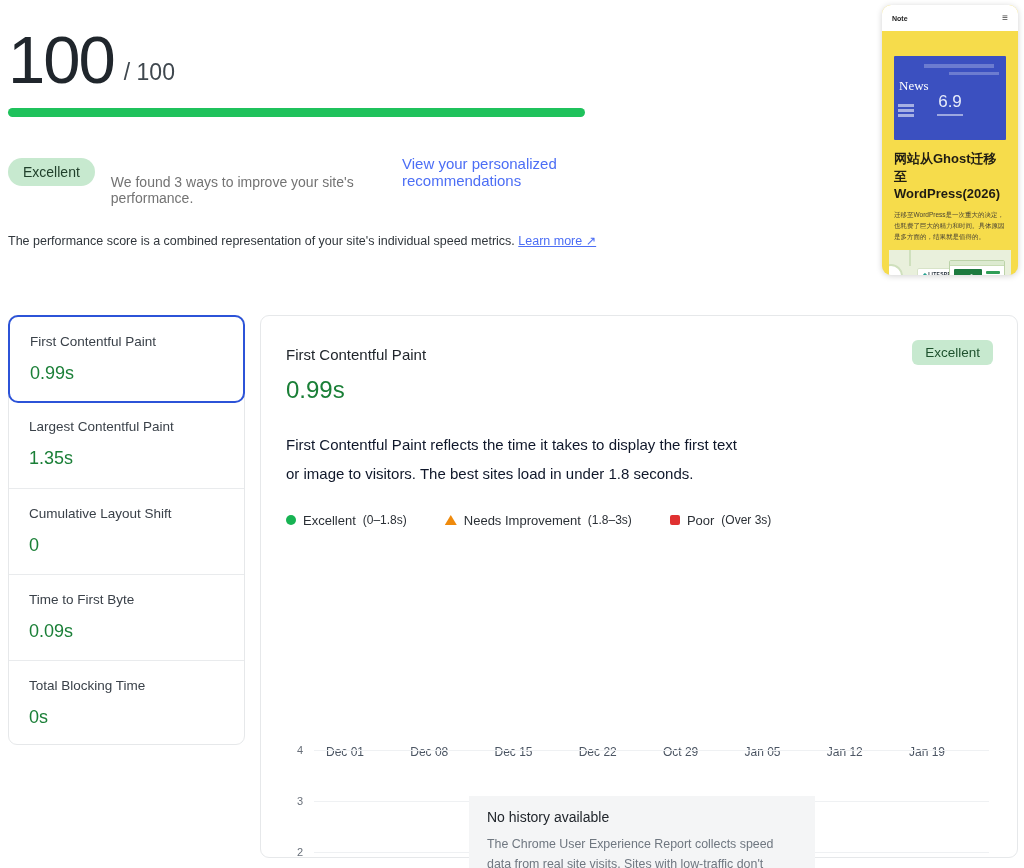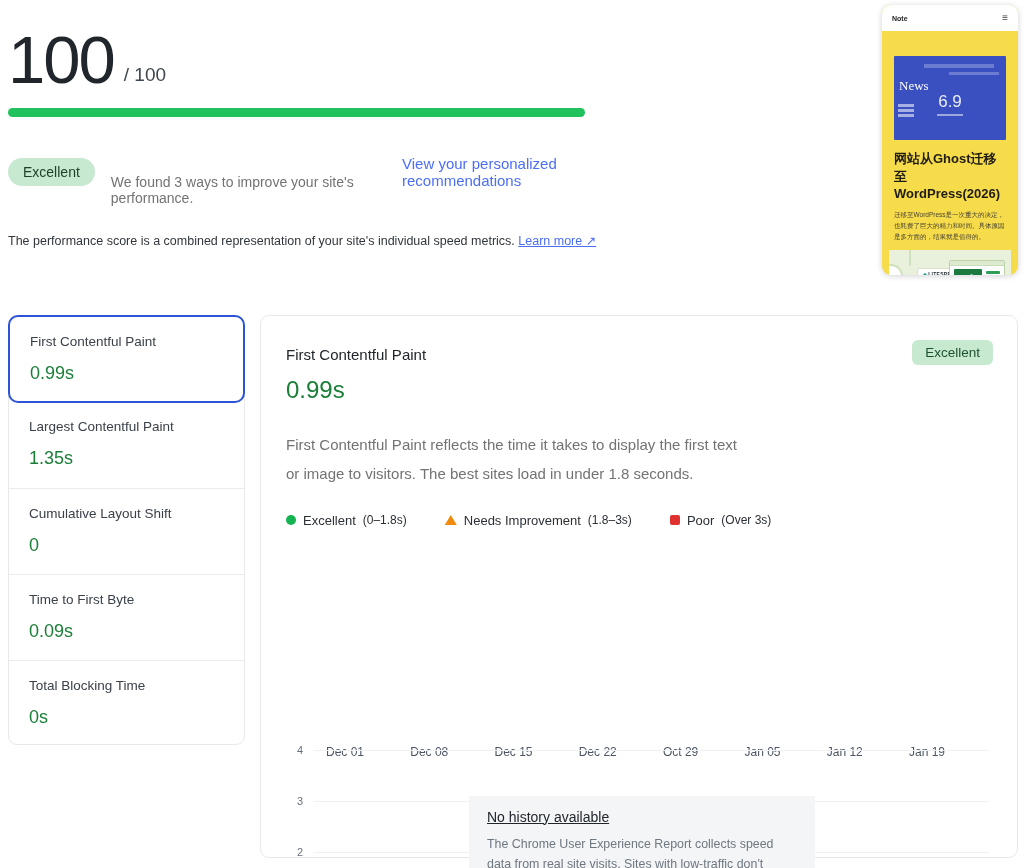--- a/index.html
+++ b/index.html
@@ -4,21 +4,21 @@
 <style>
   * { margin:0; padding:0; box-sizing:border-box; }
   html,body { width:1024px; height:868px; background:#ffffff; font-family:"Liberation Sans", sans-serif; color:#1d2327; overflow:hidden; }
   .page { position:relative; width:1024px; height:868px; }
 
   
   .top-left { position:absolute; left:8px; top:20px; width:640px; }
   .page-title { font-size:17px; font-weight:500; color:#2b3036; }
   .score-row { display:flex; align-items:flex-end; margin-top:8px; }
   .score-big { font-size:67px; line-height:0.95; font-weight:300; color:#20262c; letter-spacing:-2px; }
-  .score-denominator { font-size:19px; color:#3f474e; margin-left:10px; padding-bottom:6px; font-weight:300; }
+  .score-denominator { font-size:23px; color:#3f474e; margin-left:10px; padding-bottom:6px; font-weight:300; }
   .score-bar { margin-top:16px; width:577px; height:9px; border-radius:5px; background:#1fc25c; }
   .badge-row { display:flex; align-items:center; margin-top:21px; }
   .pill-badge { background:#c7e9cf; color:#21402b; font-size:14px; padding:6px 15px; border-radius:16px; }
   .summary-message { font-size:14px; color:#737373; margin-left:16px;margin-top:36px; }
   .summary-link { font-size:15px; color:#4c6ef5; cursor:pointer; }
   .score-note { margin-top:27px; font-size:12.5px; color:#30363c; }
   .learn-more { color:#4c6ef5; text-decoration:underline; cursor:pointer; }
 
   
   .preview-card { position:absolute; left:882px; top:5px; width:136px; height:270px; border-radius:9px;
@@ -60,37 +60,37 @@
   .metric-label { font-size:13.5px; color:#3a4149; }
   .metric-value { margin-top:14px; font-size:18px; color:#1a7f37; font-weight:500; }
 
   
   .detail-panel { position:absolute; left:260px; top:315px; width:758px; height:543px; background:#ffffff;
                   border:1px solid #e6e8ea; border-radius:9px; padding:24px 24px 20px 25px; }
   .detail-head { display:flex; justify-content:space-between; align-items:flex-start; }
   .detail-title { font-size:15px; color:#21262c; padding-top:6px; }
   .detail-badge { background:#c7e9cf; color:#1e512d; font-size:13.5px; padding:5px 13px; border-radius:6px; }
   .detail-value { margin-top:11px; font-size:24px; color:#1a7f37; font-weight:500; }
-  .detail-desc { margin-top:26px; font-size:15px; color:#737373; line-height:1.95; }
+  .detail-desc { margin-top:26px; font-size:15px; color:#0f172a; line-height:1.95; }
 
   .legend-row { display:flex; align-items:center; margin-top:24px; gap:38px; }
   .legend-item { display:flex; align-items:center; gap:7px; font-size:13px; color:#2b3036; }
   .legend-range { font-size:12px; color:#2b3036; }
   .swatch { display:inline-block; width:10px; height:10px; }
   .swatch.circle { border-radius:50%; }
   .swatch.triangle { width:12px; height:10px; clip-path:polygon(50% 0, 0 100%, 100% 100%); }
   .swatch.square { border-radius:2px; }
 
   .chart { position:relative; margin-top:60px; height:204px; }
   .grid-row { position:absolute; left:0; right:4px; display:flex; align-items:center; gap:11px; }
   .ytick { width:17px; text-align:right; font-size:11px; color:#69707a; transform:translateY(-1px); }
   .gridline { flex:1; height:1px; background:#eff1f3; }
   .no-history { position:absolute; left:183px; top:51px; width:346px; height:101px; background:#f4f5f6;
                 padding:13px 18px; z-index:3; }
-  .no-history-title { font-size:14px; color:#21262c;text-decoration:underline; }
+  .no-history-title { font-size:14px; color:#21262c; }
   .no-history-body { margin-top:9px; font-size:12.4px; color:#6f7780; line-height:1.68; }
   .xaxis { display:flex; justify-content:space-between; margin:217px 48px 0 40px; }
   .xtick { font-size:12px; color:#4b5563; }
 </style>
 </head>
 <body>
 
 <div class="page">
 
   <div class="top-left">

